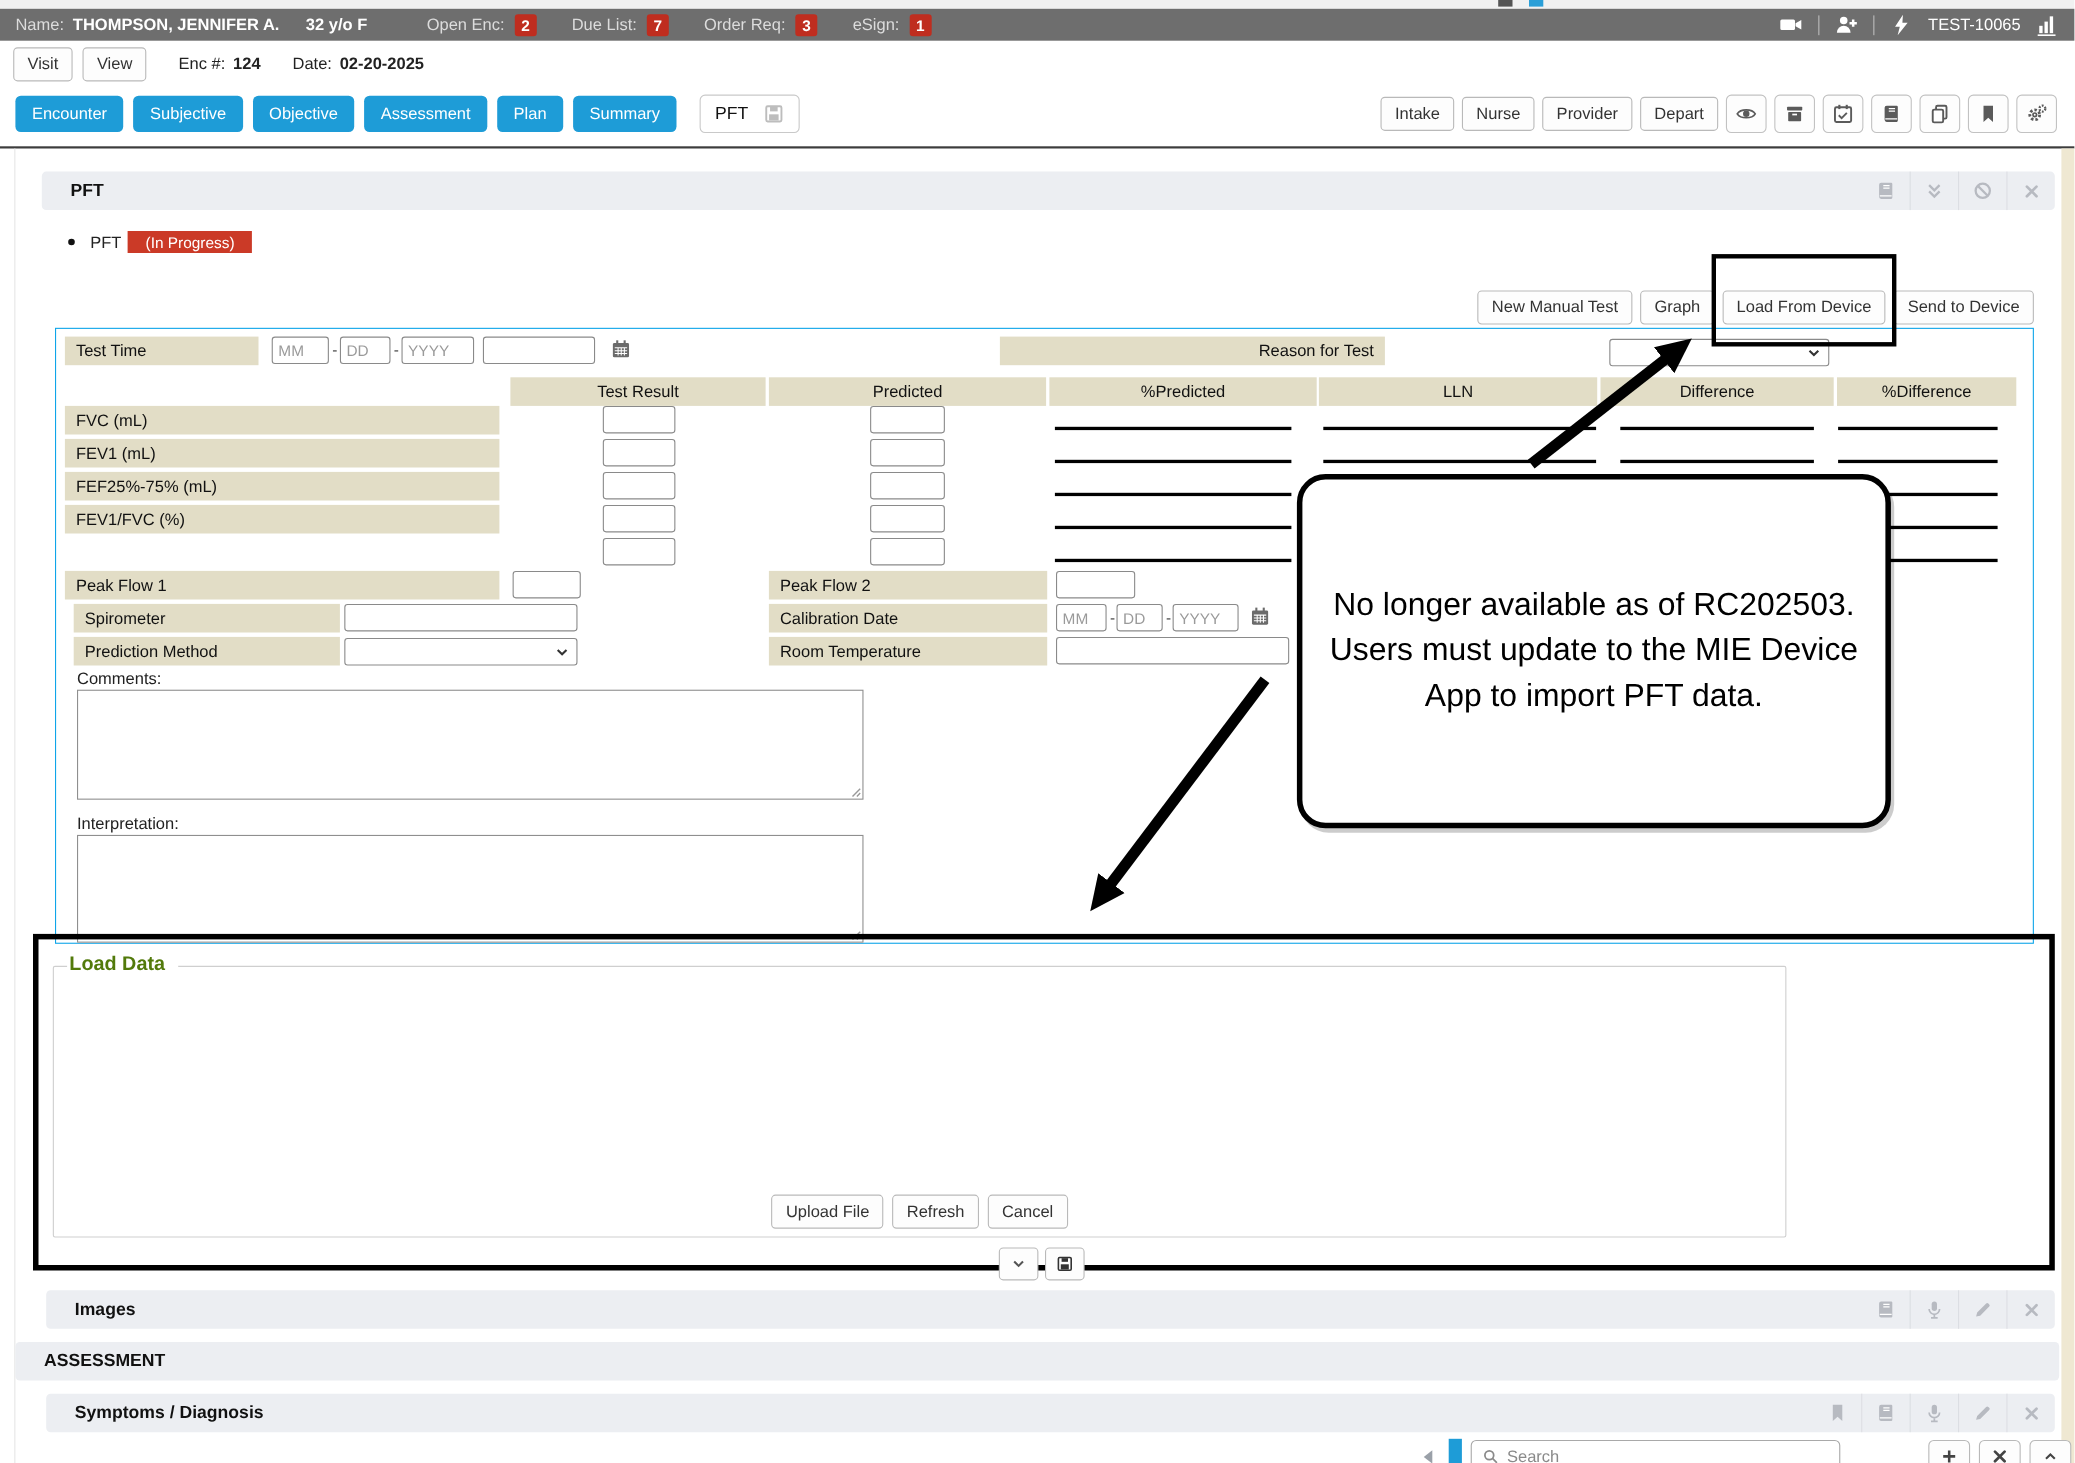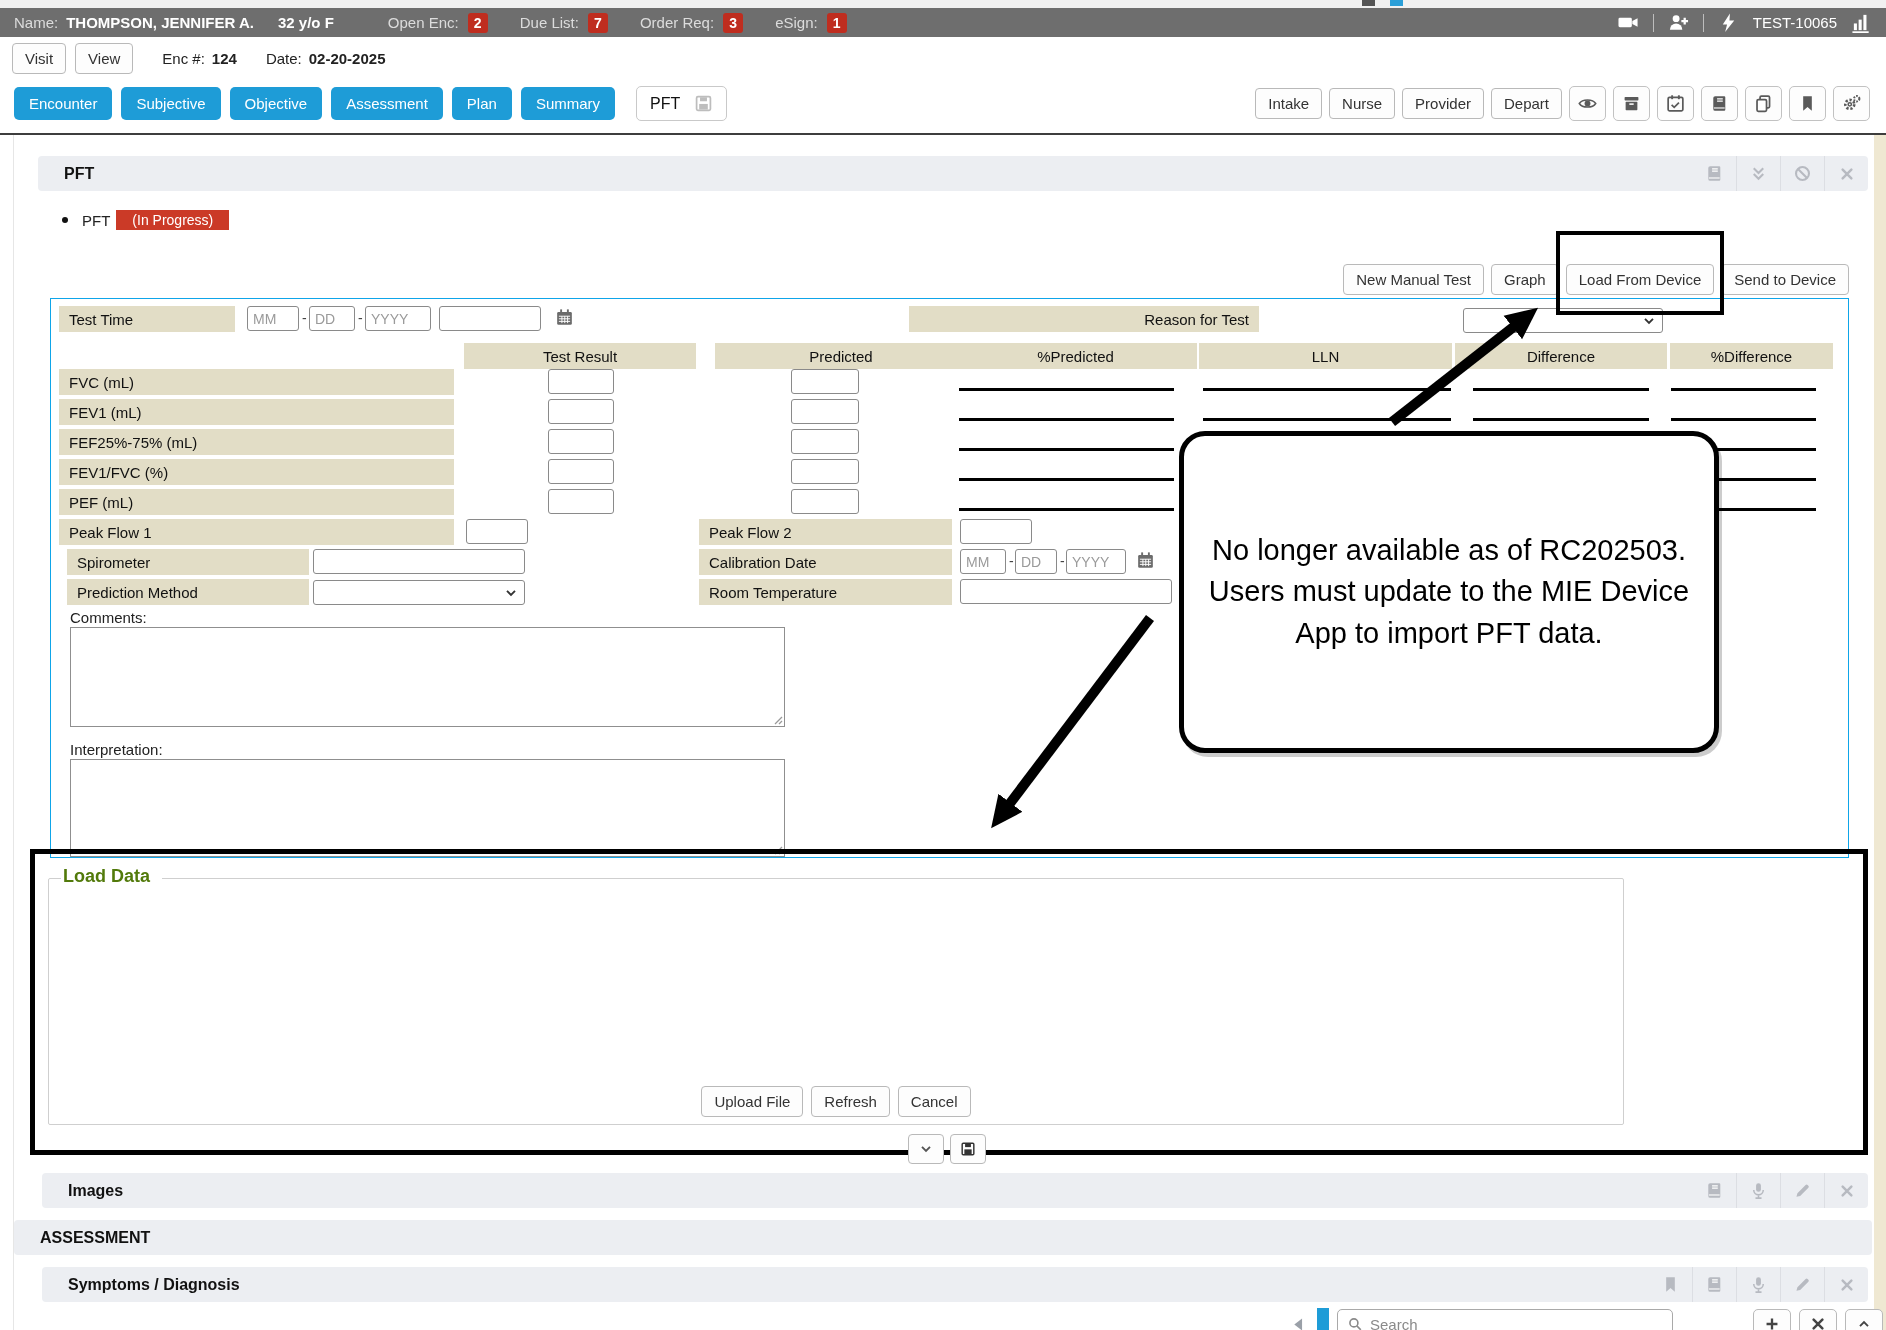--- a/index.html
+++ b/index.html
@@ -400,21 +400,21 @@
       <div class="lcell r" style="left:858px;width:350px">Reason for Test</div>
       <div class="sel" style="left:1412px;width:200px;top:2px">
         <svg class="ic ic-sm" style="color:#333">
             <use href="#i-chevd"></use>
           </svg>
       </div>
     </div>
 
     <div class="frow" style="top:44px">
       <div class="hcell" style="left:413px;width:232px">Test Result</div>
-      <div class="hcell" style="left:664px;width:252px">Predicted</div>
+      <div class="hcell" style="left:648px;width:252px">Predicted</div>
       <div class="hcell" style="left:903px;width:243px">%Predicted</div>
       <div class="hcell" style="left:1148px;width:253px">LLN</div>
       <div class="hcell" style="left:1404px;width:212px">Difference</div>
       <div class="hcell" style="left:1619px;width:163px">%Difference</div>
     </div>
 
     <div class="frow" style="top:70px">
       <div class="lcell" style="left:8px;width:395px">FVC (mL)</div>
       <input class="tin" style="left: 497px; width: 66px;">
       <input class="tin" style="left: 740px; width: 68px;">
@@ -448,21 +448,20 @@
       <div class="lcell" style="left:8px;width:395px">FEV1/FVC (%)</div>
       <input class="tin" style="left: 497px; width: 66px;">
       <input class="tin" style="left: 740px; width: 68px;">
       <div class="uline" style="left:908px;width:215px"></div>
       <div class="uline" style="left:1152px;width:248px"></div>
       <div class="uline" style="left:1422px;width:176px"></div>
       <div class="uline" style="left:1620px;width:145px"></div>
     </div>
 
     <div class="frow" style="top:190px">
-      <div class="lcell" style="left:8px;width:395px">PEF (mL)</div>
       <input class="tin" style="left: 497px; width: 66px;">
       <input class="tin" style="left: 740px; width: 68px;">
       <div class="uline" style="left:908px;width:215px"></div>
       <div class="uline" style="left:1152px;width:248px"></div>
       <div class="uline" style="left:1422px;width:176px"></div>
       <div class="uline" style="left:1620px;width:145px"></div>
     </div>
 
     <div class="frow" style="top:220px">
       <div class="lcell" style="left:8px;width:395px">Peak Flow 1</div>

